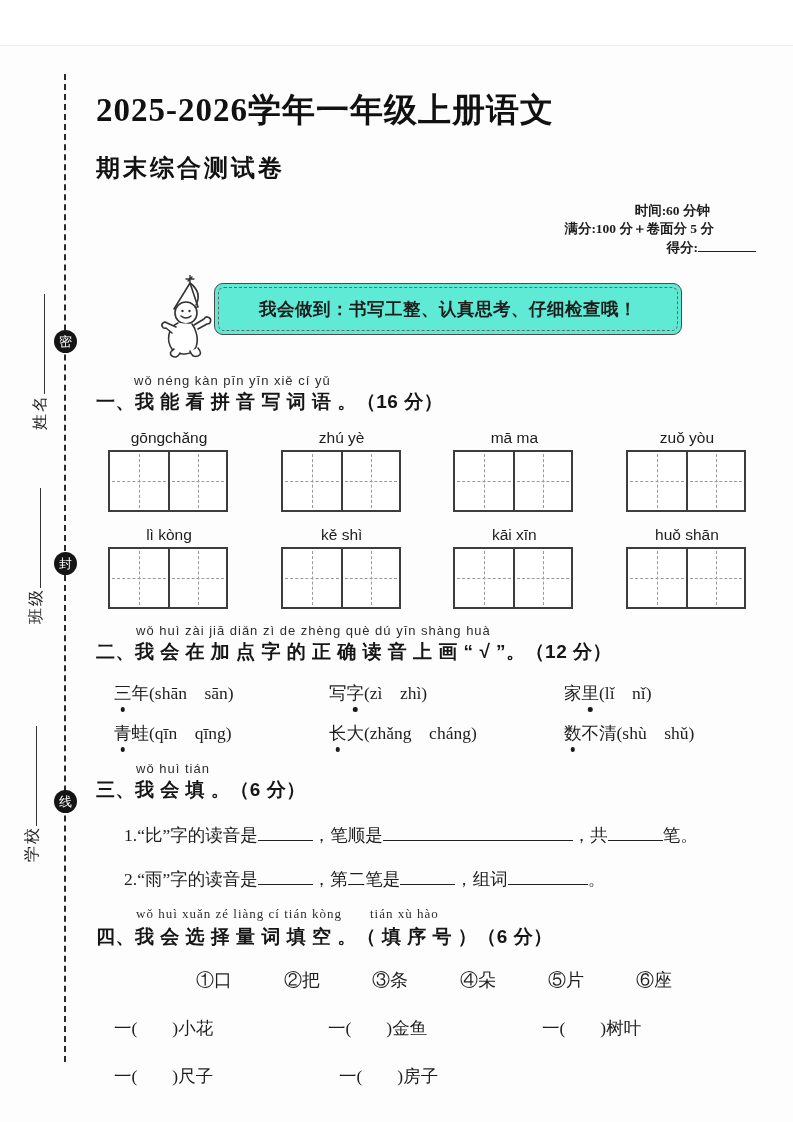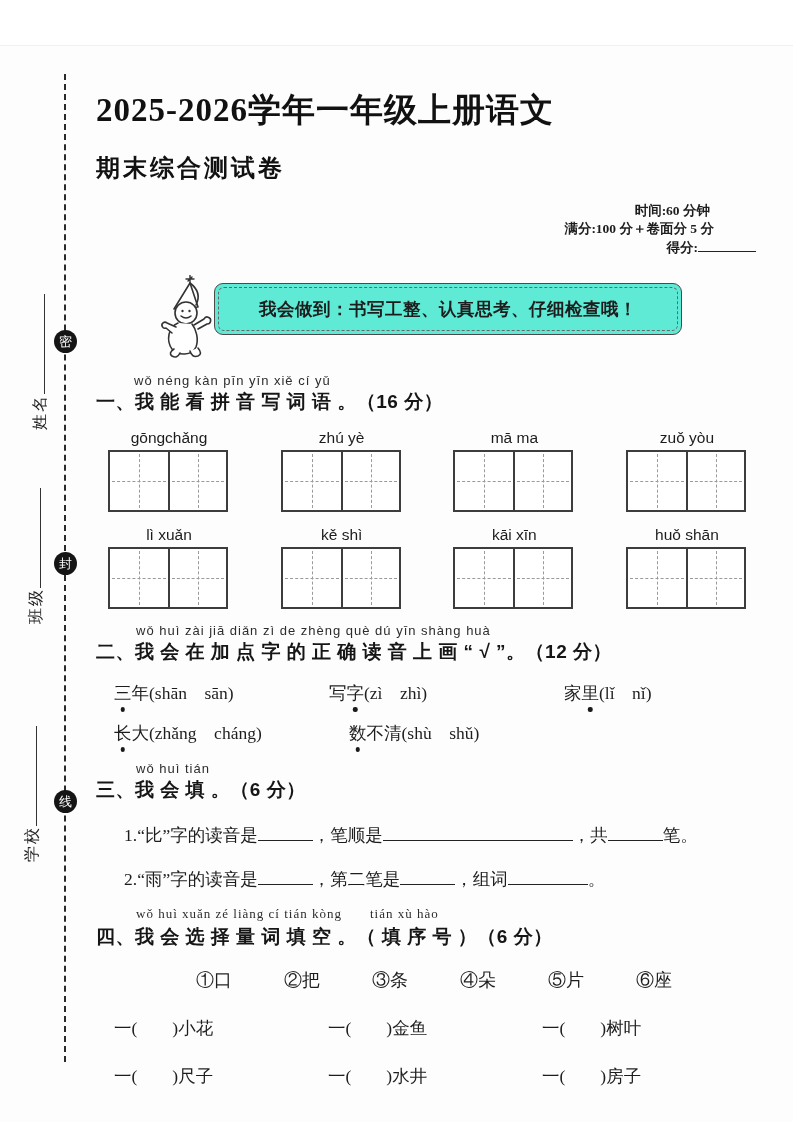--- a/index.html
+++ b/index.html
@@ -167,21 +167,21 @@
           <div class="wpin">zuǒ yòu</div>
           <div class="wgrid">
               <div class="wcell"></div>
               <div class="wcell"></div>
             </div>
         </div>
       </div>
 
       <div class="grid-row">
         <div class="wgroup">
-          <div class="wpin">lì xuǎn</div>
+          <div class="wpin">lì kòng</div>
           <div class="wgrid">
               <div class="wcell"></div>
               <div class="wcell"></div>
             </div>
         </div>
         <div class="wgroup">
           <div class="wpin">kě shì</div>
           <div class="wgrid">
               <div class="wcell"></div>
               <div class="wcell"></div>
@@ -208,20 +208,21 @@
       <div class="pin-head">wǒ huì zài jiā diǎn zì de zhèng què dú yīn shàng huà</div>
       <div class="sec-head">二、我 会 在 加 点 字 的 正 确 读 音 上 画 “ √ ”。（12 分）</div>
 
       <div class="s2-row">
         <span class="it c1"><span></span><span class="dotchar">三</span><span>年</span><span>(shān　sān)</span></span>
         <span class="it c2"><span>写</span><span class="dotchar">字</span><span></span><span>(zì　zhì)</span></span>
         <span class="it"><span>家</span><span class="dotchar">里</span><span></span><span>(lǐ　nǐ)</span></span>
       </div>
 
       <div class="s2-row">
+        <span class="it c1"><span></span><span class="dotchar">青</span><span>蛙</span><span>(qīn　qīng)</span></span>
         <span class="it c2"><span></span><span class="dotchar">长</span><span>大</span><span>(zhǎng　cháng)</span></span>
         <span class="it"><span></span><span class="dotchar">数</span><span>不清</span><span>(shù　shǔ)</span></span>
       </div>
     </div>
 
     <div class="s3">
       <div class="pin-head">wǒ huì tián</div>
       <div class="sec-head">三、我 会 填 。（6 分）</div>
 
       <div class="s3-line">
@@ -245,18 +246,17 @@
         <span class="opt">⑥座</span>
       </div>
 
       <div class="fill-row">
         <span class="fc">一(　　)小花</span>
         <span class="fc">一(　　)金鱼</span>
         <span class="fc">一(　　)树叶</span>
       </div>
       <div class="fill-row">
         <span class="fc">一(　　)尺子</span>
-        <span class="fc">一(　　)水井</span>
         <span class="fc">一(　　)房子</span>
       </div>
     </div>
   </div>
 </div>
 
 </body></html>

